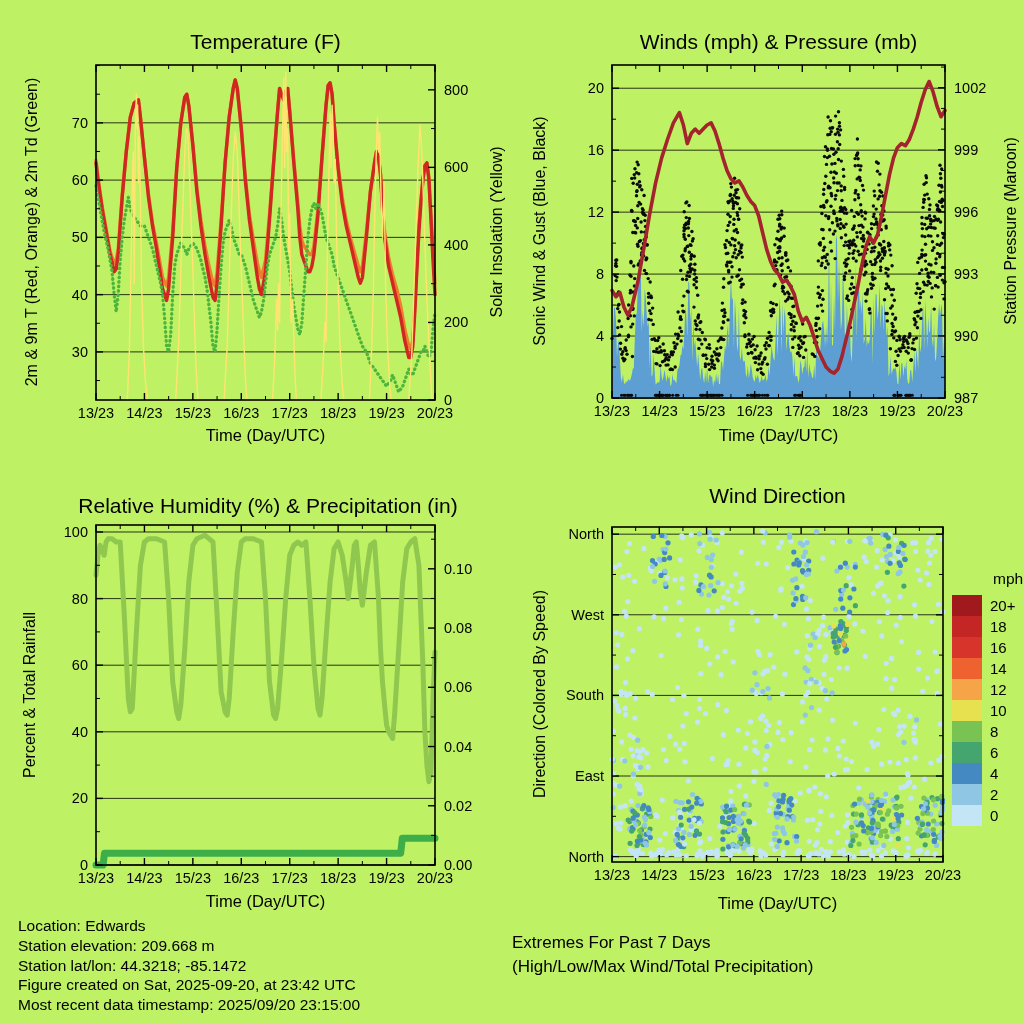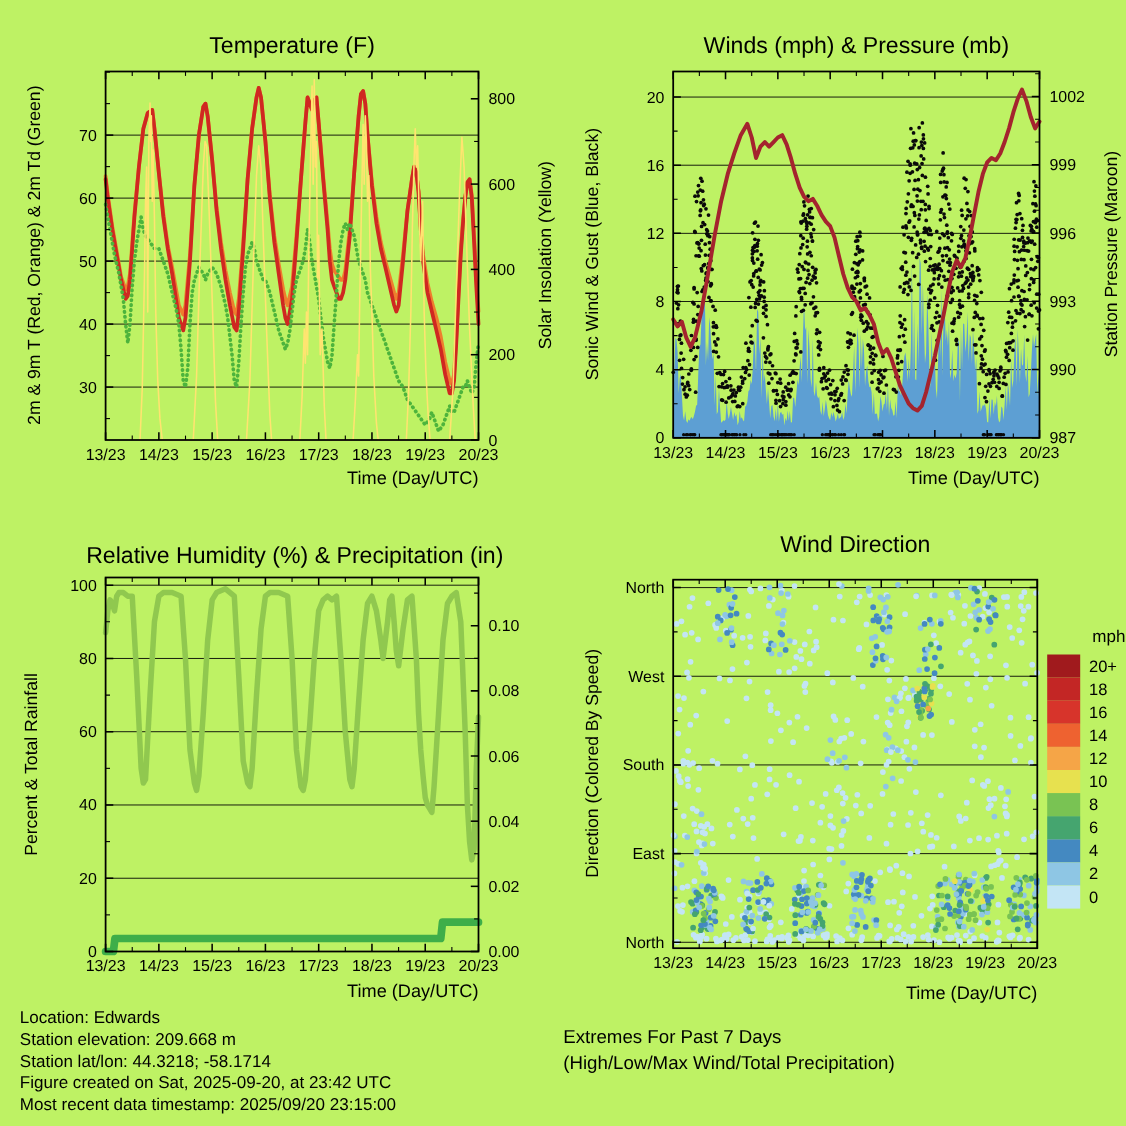--- a/index.html
+++ b/index.html
@@ -1,20 +1,20 @@
 <!DOCTYPE html>
 <html><head>
 <meta charset="utf-8">
 <style>
   html,body{margin:0;padding:0;background:#fff;}
   #app{position:relative;width:1024px;height:1024px;background:#bef264;
        font-family:"Liberation Sans",sans-serif;color:#000;overflow:hidden;}
   .panel{position:absolute;}
   .title{position:absolute;text-align:center;font-size:21px;white-space:nowrap;}
-  .xlab{position:absolute;text-align:right;font-size:16.5px;white-space:nowrap;}
+  .xlab{position:absolute;text-align:center;font-size:16.5px;white-space:nowrap;}
   .vlab{position:absolute;width:0;height:0;overflow:visible;}
   .vlab span{display:inline-block;transform:translate(-50%,-50%) rotate(-90deg);
              white-space:nowrap;font-size:16px;}
   svg{position:absolute;left:0;top:0;}
   svg text{font-family:"Liberation Sans",sans-serif;fill:#000;}
   .footer-left{position:absolute;left:18px;top:916px;font-size:15.5px;line-height:19.8px;}
   .extremes{position:absolute;left:512px;top:931px;width:500px;text-align:left;
             font-size:17px;line-height:23.5px;}
   .extremes .vals{font-weight:normal;margin-top:44px;}
 </style>
@@ -2632,21 +2632,21 @@
         <rect x="440" y="304" width="30" height="21" fill="#8ec6e4"></rect>
         <text x="478" y="319.5" text-anchor="start" font-size="15">2</text>
         <rect x="440" y="325" width="30" height="21" fill="#c3e5f5"></rect>
         <text x="478" y="340.5" text-anchor="start" font-size="15">0</text>
       </svg>
 </div>
 
 <div class="footer-left">
   <div>Location: Edwards</div>
   <div>Station elevation: 209.668 m</div>
-  <div>Station lat/lon: 44.3218; -58.1714</div>
+  <div>Station lat/lon: 44.3218; -85.1472</div>
   <div>Figure created on Sat, 2025-09-20, at 23:42 UTC</div>
   <div>Most recent data timestamp: 2025/09/20 23:15:00</div>
 </div>
 <div class="extremes">
   <div>Extremes For Past 7 Days</div>
   <div>(High/Low/Max Wind/Total Precipitation)</div>
   <div class="vals" id="extremes-vals" style="color: rgb(204, 33, 40);">77.7/28.1/11.8/0.01</div>
 </div>
 
 </div>

